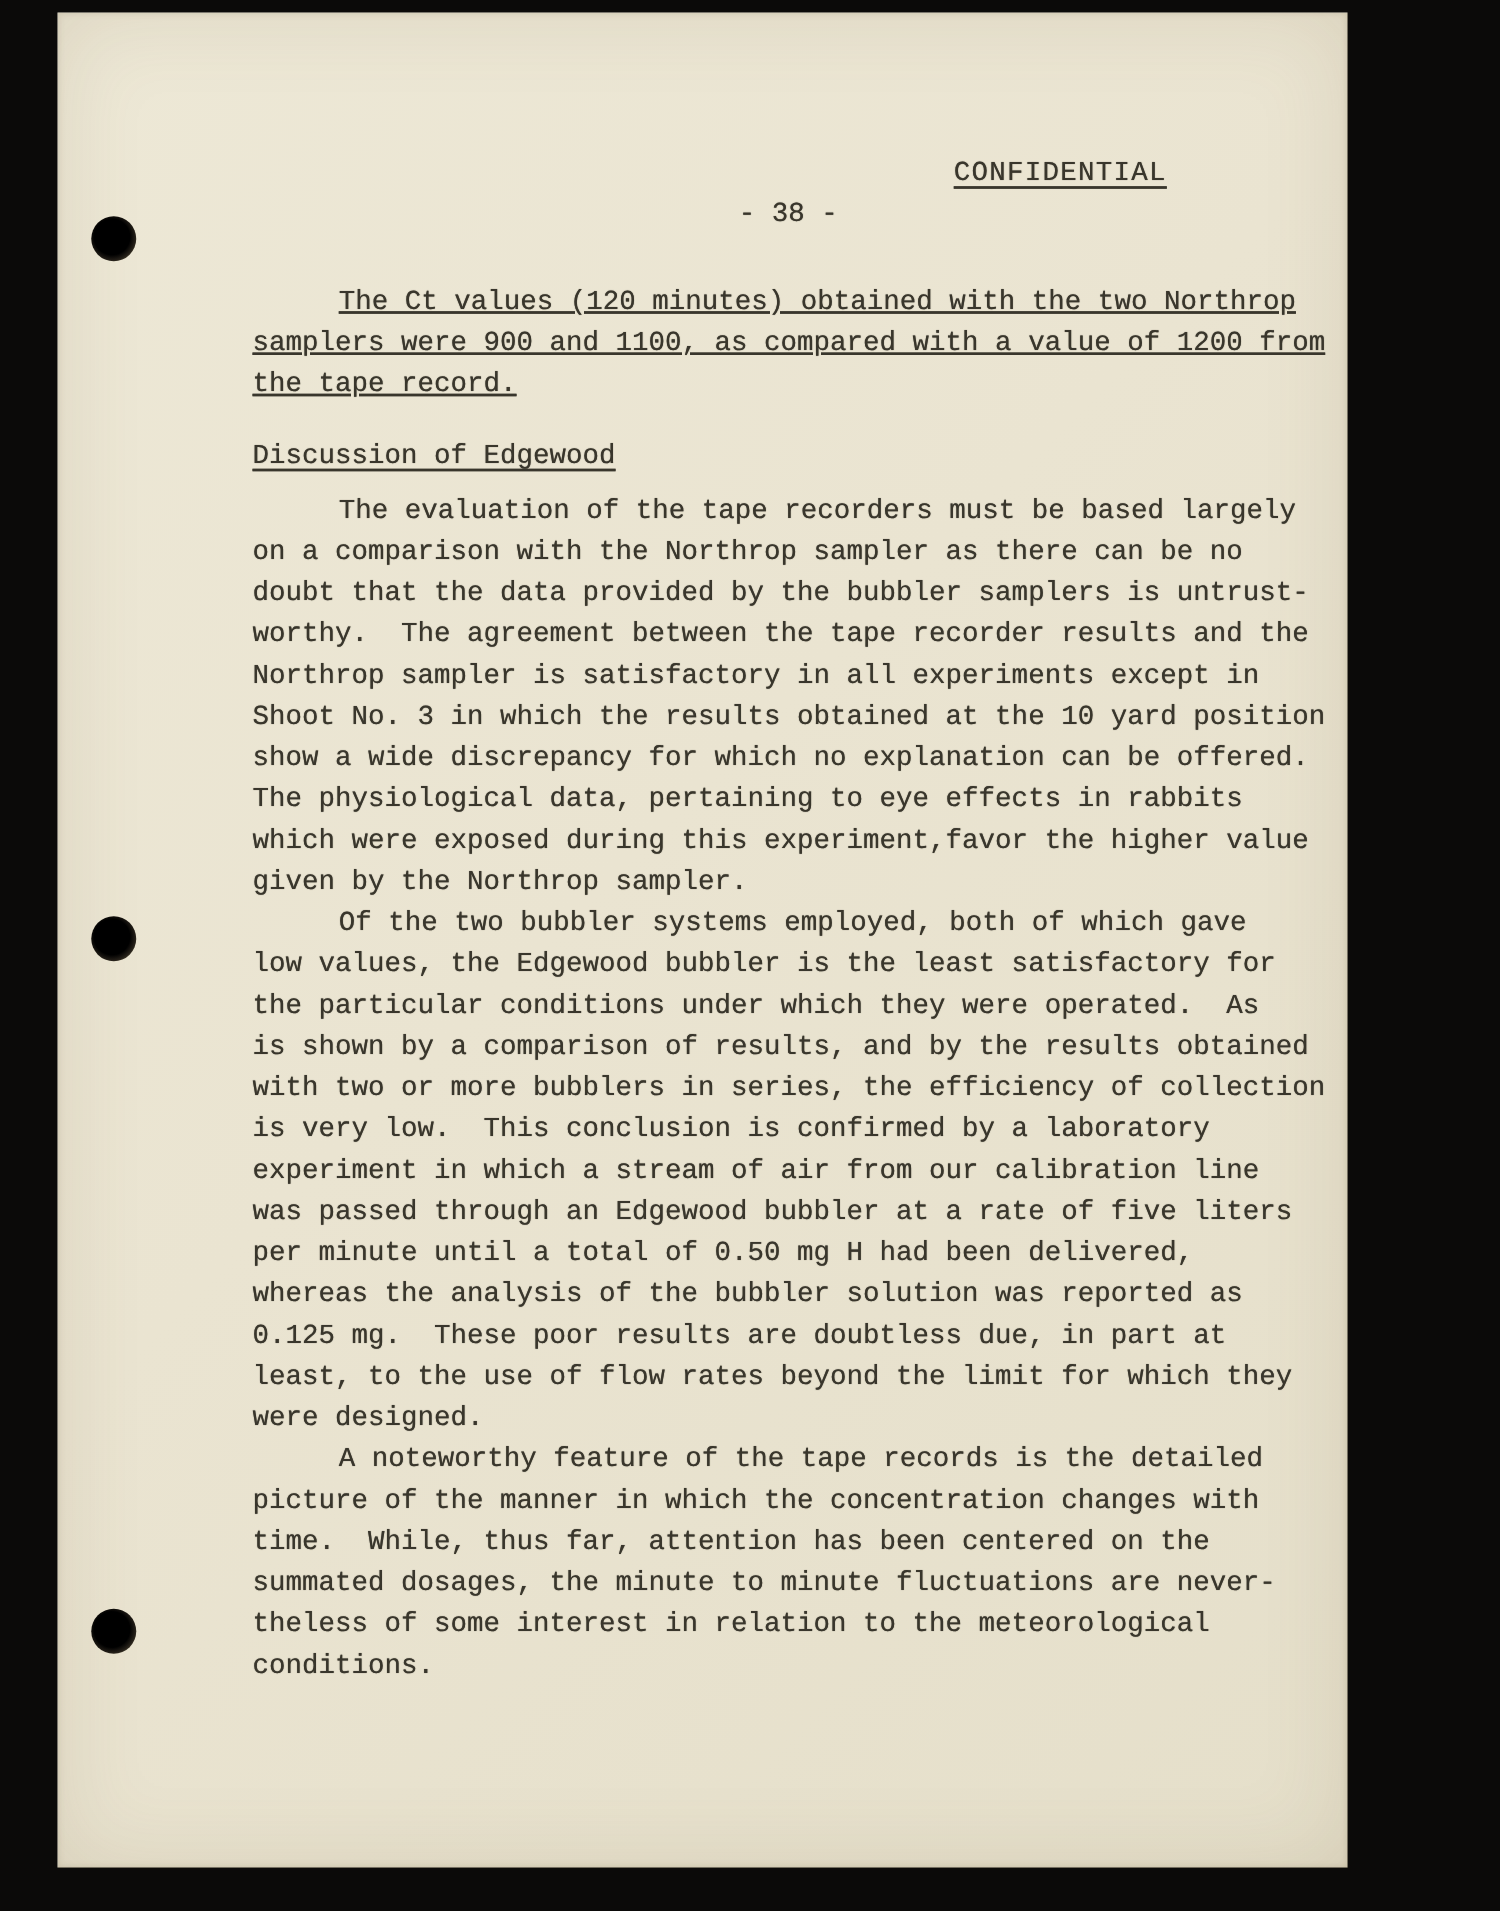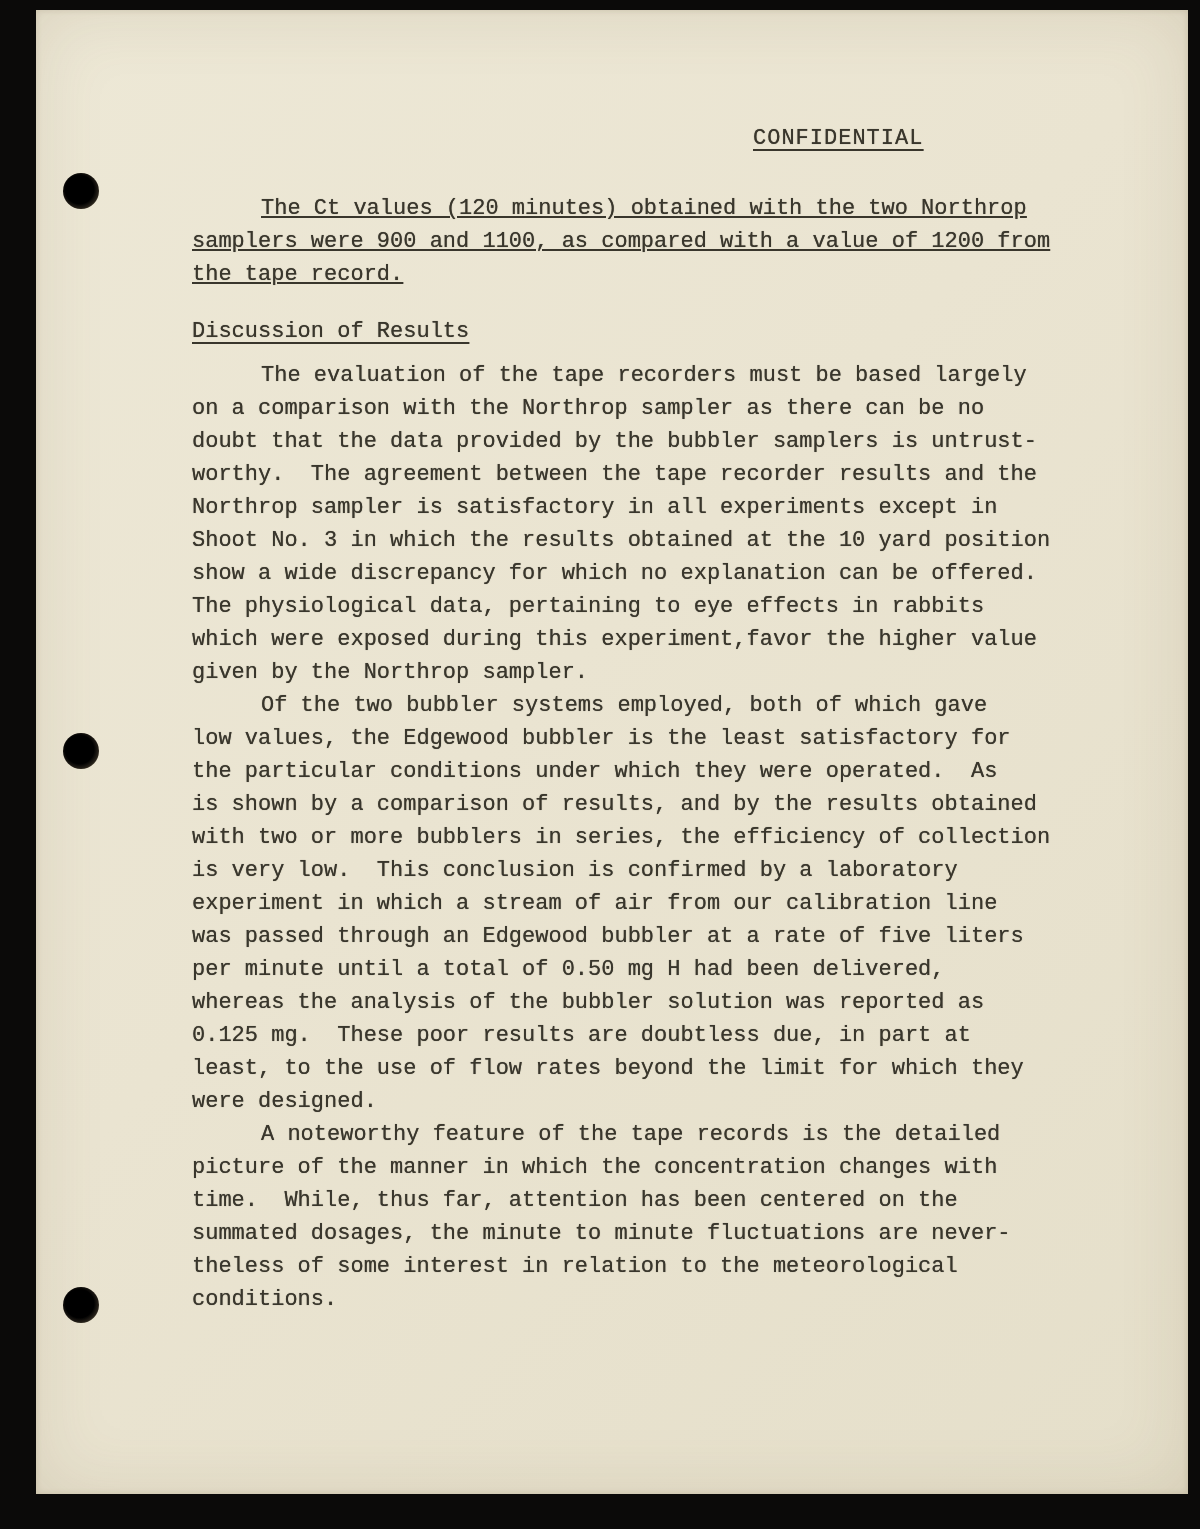--- a/index.html
+++ b/index.html
@@ -11,22 +11,22 @@
   html,body{margin:0;padding:0;}
   body{
     width:1200px;height:1529px;
     background:var(--bg);
     position:relative;
     font-family:"Liberation Mono","DejaVu Sans Mono",monospace;
     overflow:hidden;
   }
   .paper{
     position:absolute;
-    left:36px;top:10px;
-    width:1152px;height:1484px;
+    left:46px;top:10px;
+    width:1032px;height:1484px;
     background:linear-gradient(135deg,#ede8d6 0%,#eae4d1 45%,#e5dfca 100%);
     box-shadow:inset 0 0 70px rgba(110,92,55,0.14), inset 0 0 6px rgba(90,75,45,0.18);
   }
   .hole{
     position:absolute;
     left:27px;
     width:36px;height:36px;
     border-radius:50%;
     background:radial-gradient(circle at 46% 46%, #000 52%, #241f18 68%, #3a3426 74%, rgba(0,0,0,0) 80%);
     background-color:transparent;
@@ -74,26 +74,27 @@
 </head>
 <body>
 
 <div class="paper">
   <div class="hole h1"></div>
   <div class="hole h2"></div>
   <div class="hole h3"></div>
 
   <div class="content">
     <div class="stamp">CONFIDENTIAL</div>
+    <div class="pagenum">- 38 -</div>
 
     <p class="para intro">The Ct values (120 minutes) obtained with the two Northrop
 samplers were 900 and 1100, as compared with a value of 1200 from
 the tape record.</p>
 
-    <div class="heading">Discussion of Results</div>
+    <div class="heading">Discussion of Edgewood</div>
 
     <p class="para first-body">The evaluation of the tape recorders must be based largely
 on a comparison with the Northrop sampler as there can be no
 doubt that the data provided by the bubbler samplers is untrust-
 worthy.  The agreement between the tape recorder results and the
 Northrop sampler is satisfactory in all experiments except in
 Shoot No. 3 in which the results obtained at the 10 yard position
 show a wide discrepancy for which no explanation can be offered.
 The physiological data, pertaining to eye effects in rabbits
 which were exposed during this experiment,favor the higher value

